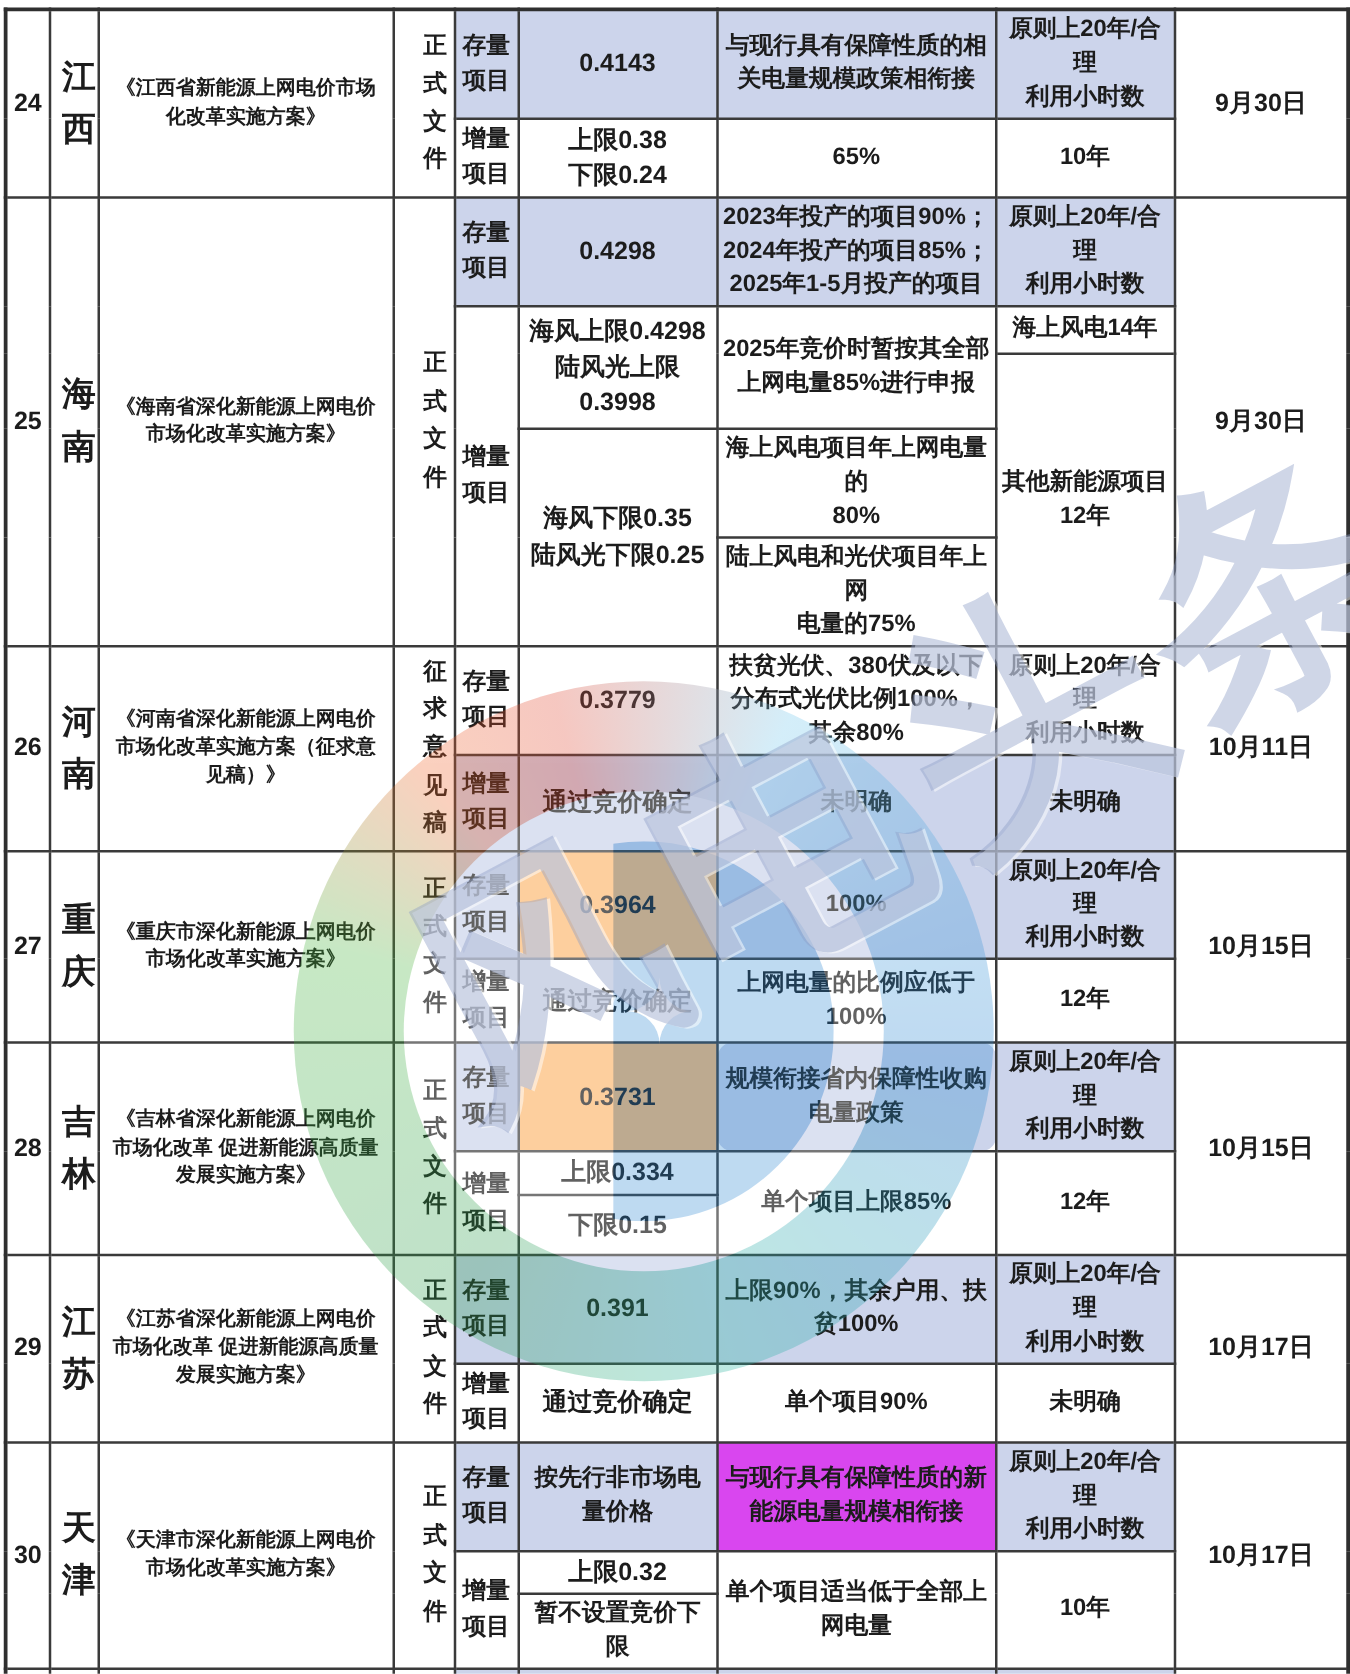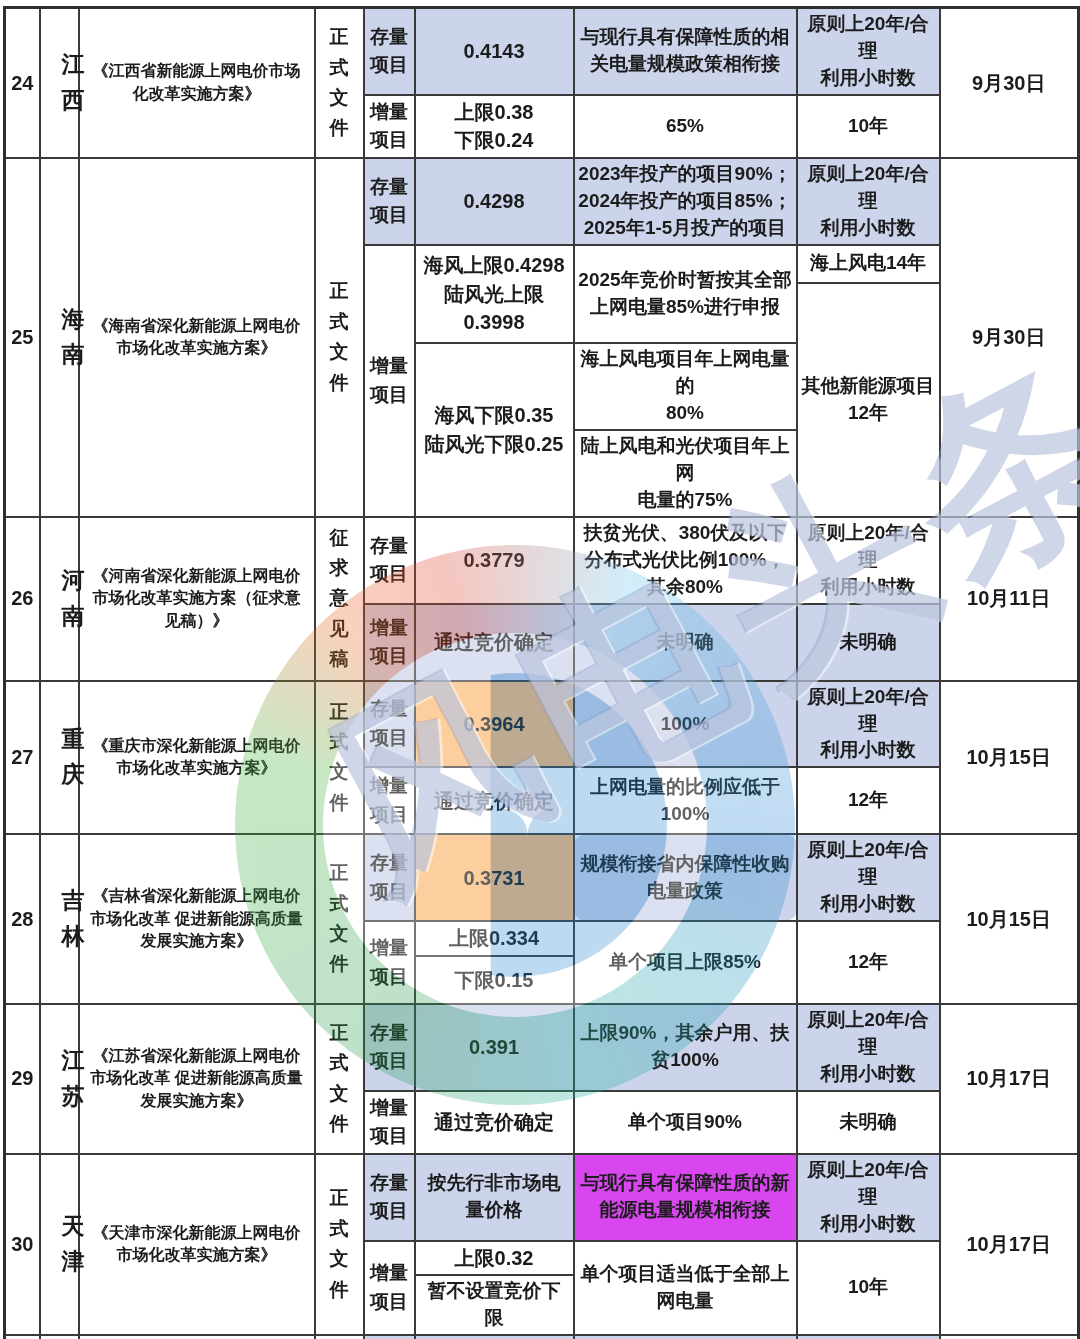--- a/index.html
+++ b/index.html
@@ -16,23 +16,23 @@
   td{
     border:2px solid #3a3a3a;
     text-align:center;vertical-align:middle;
     font-weight:700;font-size:19px;line-height:1.42;
     padding:2px 3px;
     white-space:pre-line;
     word-break:break-word;overflow-wrap:anywhere;
   }
   table.policy{border:3px solid #2f2f2f;}
   .c-num{font-size:20px;}
-  .c-prov{word-break:break-all;padding:0 21px;font-size:23px;line-height:1.55;}
+  .c-prov{word-break:break-all;padding:0 9px;font-size:27px;line-height:1.55;}
   .c-title{font-size:16px;padding:2px 6px;}
-  .c-doc{padding:2px 5px;line-height:1.6;}
+  .c-doc{padding:2px 5px;line-height:1.6;text-align:right;}
   .c-ptype{padding:2px 5px;line-height:1.5;}
   .c-price{font-size:20px;}
   .c-date{font-size:20px;}
   
   .wm{position:absolute;pointer-events:none;}
   .wm-logo{left:235px;top:545px;width:560px;height:560px;opacity:.30;}
   .wm-logo .ring{
     position:absolute;inset:0;border-radius:50%;
     background:conic-gradient(from 215deg,
       #2e9e4f 0deg,#49b63f 70deg,#f2672a 105deg,#e0452f 130deg,

